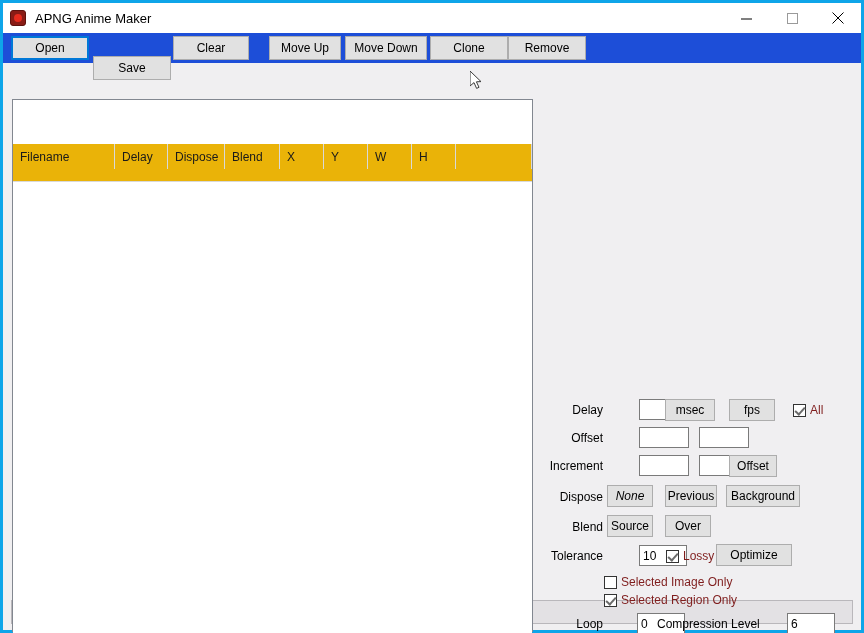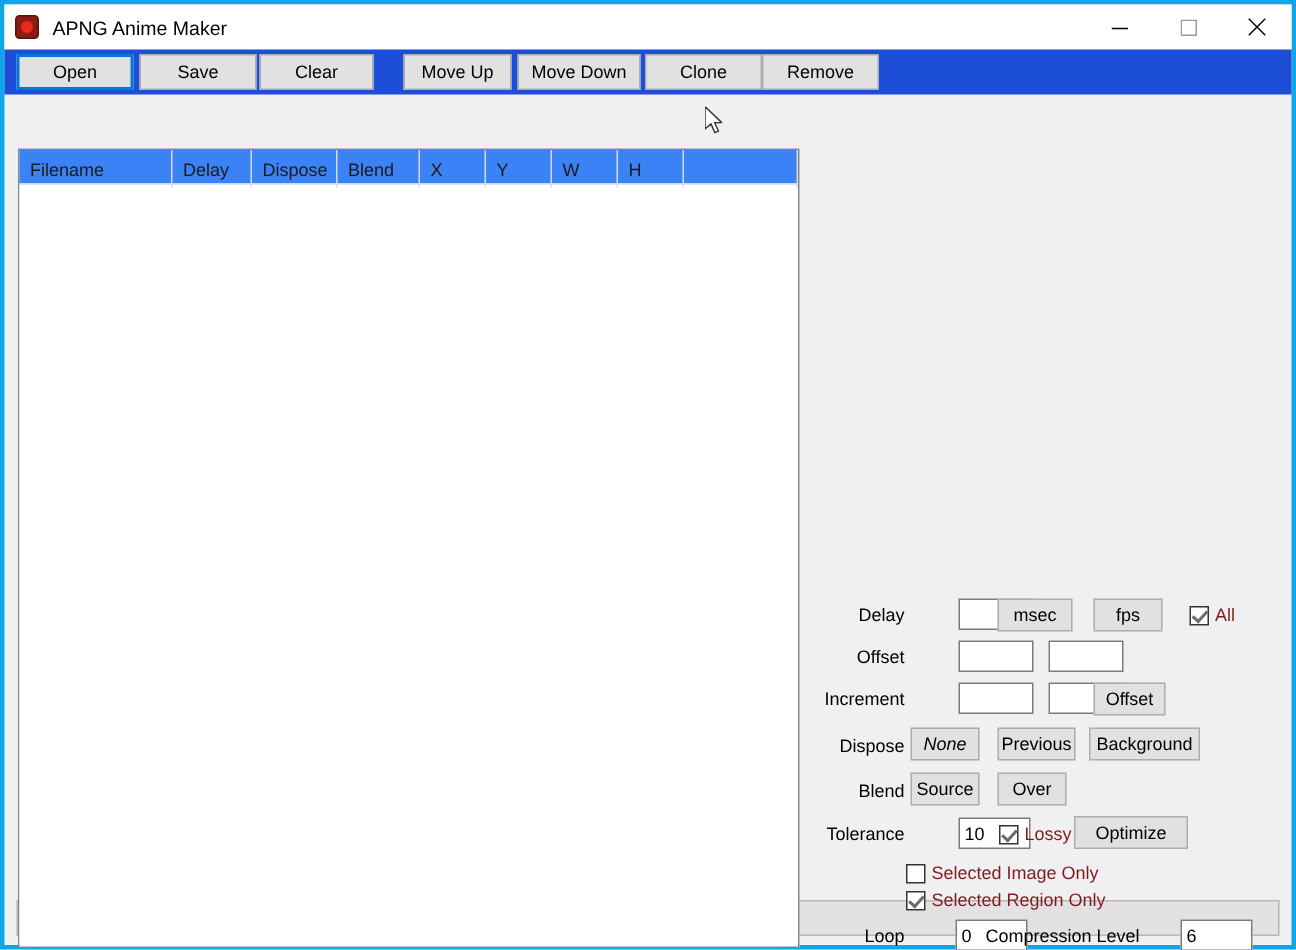--- a/index.html
+++ b/index.html
@@ -116,25 +116,26 @@
     position: absolute;
     left: 9px;
     top: 36px;
     width: 521px;
     height: 533px;
     background: #ffffff;
     border: 1px solid #828790;
     box-sizing: border-box;
   }
   #list-header {
-    height: 23px;
+    height: 38px;
     display: flex;
     border-bottom: 1px solid #d9d9d9;
-    background: #3b82f6;
-    box-sizing: border-box;
+    background: #eab308;
+    box-sizing: border-box;
+    margin-top: 44px;
   }
   .col {
     border-right: 1px solid #d9d9d9;
     box-sizing: border-box;
     display: flex;
     align-items: center;
     padding-left: 7px;
     font-size: 12px;
     color: #1a1a1a;
     height: 25px;
@@ -265,21 +266,21 @@
         <svg width="12" height="12" viewBox="0 0 12 12">
             <line x1="0.5" y1="0.5" x2="11.5" y2="11.5" stroke="#000" stroke-width="1"></line>
             <line x1="11.5" y1="0.5" x2="0.5" y2="11.5" stroke="#000" stroke-width="1"></line>
           </svg>
       </button>
     </div>
   </div>
 
   <div id="toolbar">
       <button class="tbtn focused" style="left: 8px; width: 78px;">Open</button>
-      <button class="tbtn" style="left: 90px; width: 78px;">Save</button>
+      <button class="tbtn" style="left: 90px; width: 78px; margin-top: 20px;">Save</button>
       <button class="tbtn" style="left: 170px; width: 76px;">Clear</button>
       <button class="tbtn" style="left: 266px; width: 72px;">Move Up</button>
       <button class="tbtn" style="left: 342px; width: 82px;">Move Down</button>
       <button class="tbtn" style="left: 427px; width: 78px;">Clone</button>
       <button class="tbtn" style="left: 505px; width: 78px;">Remove</button>
     </div>
 
   <div id="content">
 
     <div id="listview">

